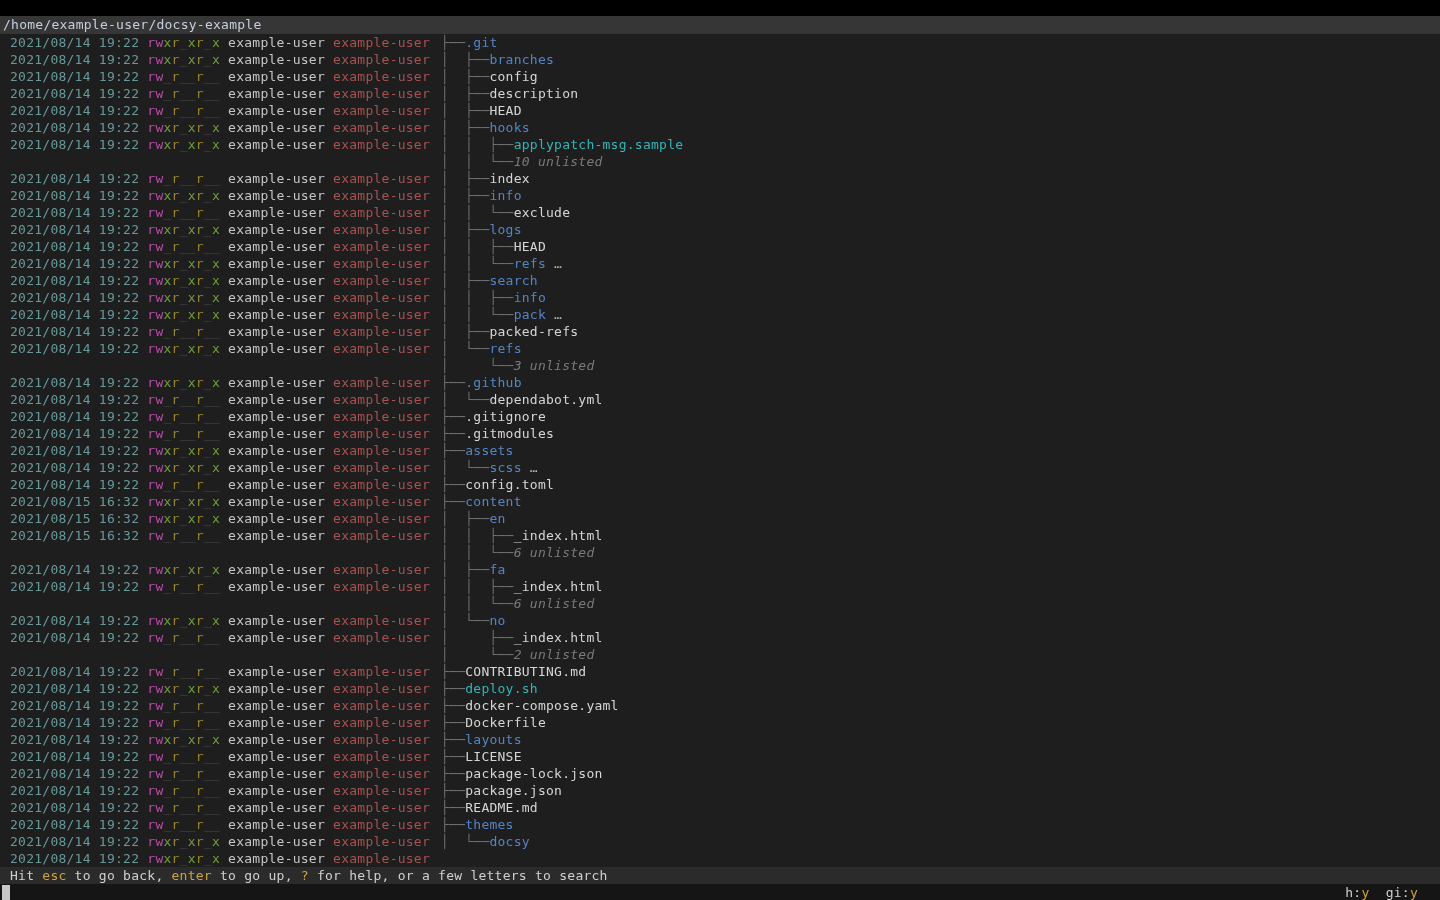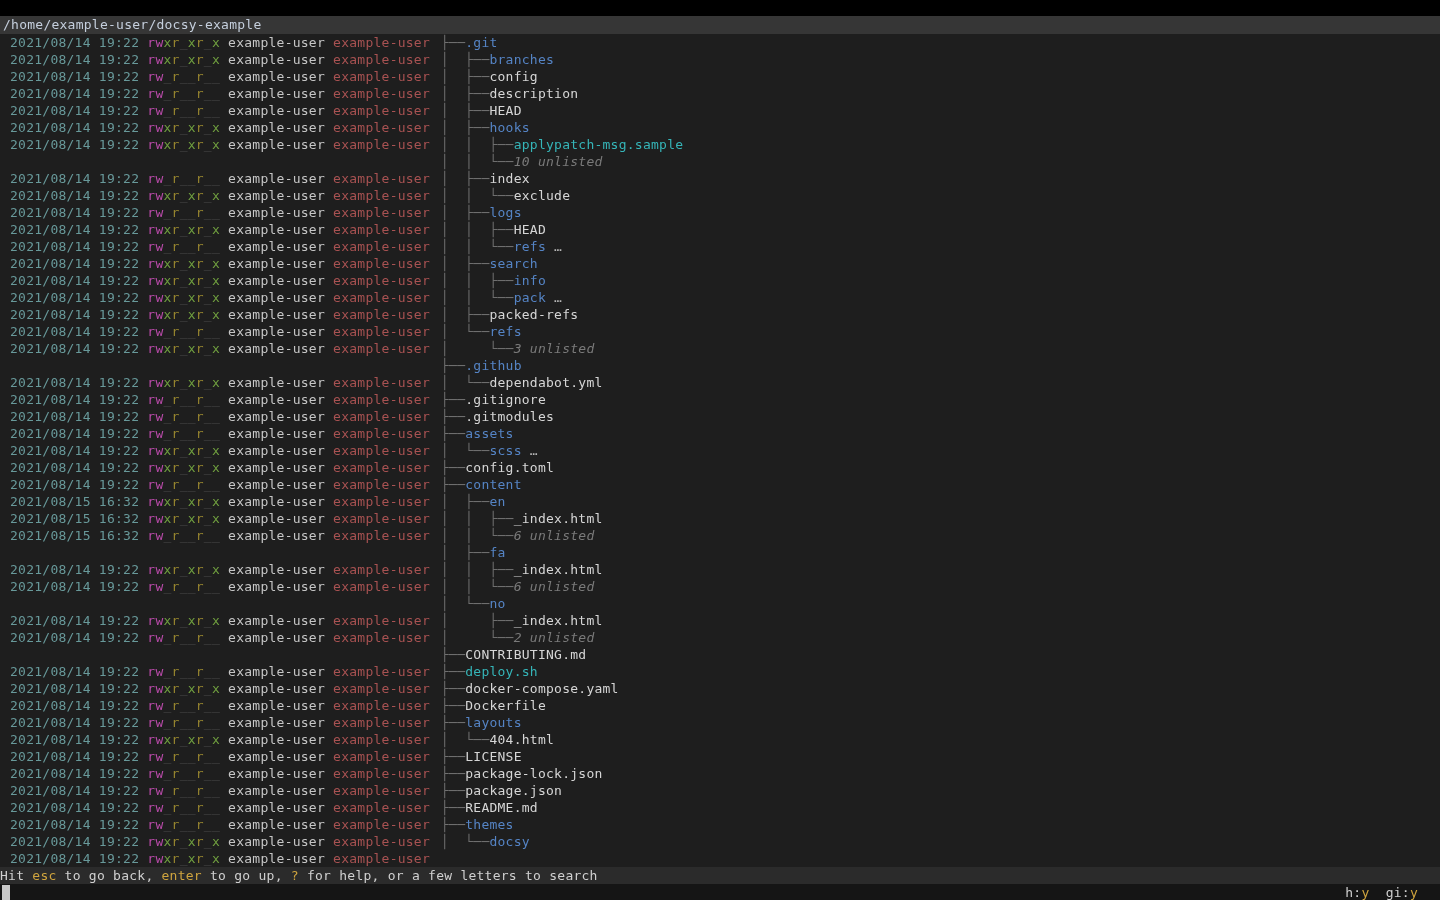--- a/index.html
+++ b/index.html
@@ -29,21 +29,21 @@
   .group{color:var(--group-user);}
   .t-line{color:var(--tree-line);}
   .n-dir{color:var(--dir);}
   .n-file{color:var(--file);}
   .n-exec{color:var(--exec);}
   .n-unlisted{color:var(--unlisted);font-style:italic;}
   .t-ell{color:var(--ellipsis);}
   .status-bar{
     position:absolute;left:0;right:0;top:851px;height:17px;line-height:17px;
     background:var(--status-bg);color:var(--hint-fg);
-    white-space:pre;
+    padding-left:10px;white-space:pre;
   }
   .key{color:var(--key);}
   .input-bar{
     position:absolute;left:0;right:0;top:868px;height:24px;line-height:17px;
     background:var(--input-bg);white-space:pre;
   }
   .cursor{
     position:absolute;left:2px;top:1px;width:8px;height:15px;
     background:var(--cursor);
   }
@@ -118,20 +118,21 @@
     <div class="tree-panel" id="tree-panel">
         <div class="row"><span class="t-line">├──</span><span class="n-dir">.git</span></div>
         <div class="row"><span class="t-line">│  ├──</span><span class="n-dir">branches</span></div>
         <div class="row"><span class="t-line">│  ├──</span><span class="n-file">config</span></div>
         <div class="row"><span class="t-line">│  ├──</span><span class="n-file">description</span></div>
         <div class="row"><span class="t-line">│  ├──</span><span class="n-file">HEAD</span></div>
         <div class="row"><span class="t-line">│  ├──</span><span class="n-dir">hooks</span></div>
         <div class="row"><span class="t-line">│  │  ├──</span><span class="n-exec">applypatch-msg.sample</span></div>
         <div class="row"><span class="t-line">│  │  └──</span><span class="n-unlisted">10 unlisted</span></div>
         <div class="row"><span class="t-line">│  ├──</span><span class="n-file">index</span></div>
+        <div class="row"><span class="t-line">│  ├──</span><span class="n-dir">info</span></div>
         <div class="row"><span class="t-line">│  │  └──</span><span class="n-file">exclude</span></div>
         <div class="row"><span class="t-line">│  ├──</span><span class="n-dir">logs</span></div>
         <div class="row"><span class="t-line">│  │  ├──</span><span class="n-file">HEAD</span></div>
         <div class="row"><span class="t-line">│  │  └──</span><span class="n-dir">refs</span><span class="t-ell"> …</span></div>
         <div class="row"><span class="t-line">│  ├──</span><span class="n-dir">search</span></div>
         <div class="row"><span class="t-line">│  │  ├──</span><span class="n-dir">info</span></div>
         <div class="row"><span class="t-line">│  │  └──</span><span class="n-dir">pack</span><span class="t-ell"> …</span></div>
         <div class="row"><span class="t-line">│  ├──</span><span class="n-file">packed-refs</span></div>
         <div class="row"><span class="t-line">│  └──</span><span class="n-dir">refs</span></div>
         <div class="row"><span class="t-line">│     └──</span><span class="n-unlisted">3 unlisted</span></div>
@@ -150,21 +151,20 @@
         <div class="row"><span class="t-line">│  │  ├──</span><span class="n-file">_index.html</span></div>
         <div class="row"><span class="t-line">│  │  └──</span><span class="n-unlisted">6 unlisted</span></div>
         <div class="row"><span class="t-line">│  └──</span><span class="n-dir">no</span></div>
         <div class="row"><span class="t-line">│     ├──</span><span class="n-file">_index.html</span></div>
         <div class="row"><span class="t-line">│     └──</span><span class="n-unlisted">2 unlisted</span></div>
         <div class="row"><span class="t-line">├──</span><span class="n-file">CONTRIBUTING.md</span></div>
         <div class="row"><span class="t-line">├──</span><span class="n-exec">deploy.sh</span></div>
         <div class="row"><span class="t-line">├──</span><span class="n-file">docker-compose.yaml</span></div>
         <div class="row"><span class="t-line">├──</span><span class="n-file">Dockerfile</span></div>
         <div class="row"><span class="t-line">├──</span><span class="n-dir">layouts</span></div>
-        <div class="row"><span class="t-line">│  └──</span><span class="n-file">404.html</span></div>
         <div class="row"><span class="t-line">├──</span><span class="n-file">LICENSE</span></div>
         <div class="row"><span class="t-line">├──</span><span class="n-file">package-lock.json</span></div>
         <div class="row"><span class="t-line">├──</span><span class="n-file">package.json</span></div>
         <div class="row"><span class="t-line">├──</span><span class="n-file">README.md</span></div>
         <div class="row"><span class="t-line">├──</span><span class="n-dir">themes</span></div>
         <div class="row"><span class="t-line">│  └──</span><span class="n-dir">docsy</span></div>
       </div>
   </div>
 
   <div class="status-bar" id="status-bar"><span>Hit </span><span class="key">esc</span><span> to go back, </span><span class="key">enter</span><span> to go up, </span><span class="key">?</span><span> for help, or a few letters to search</span></div>

